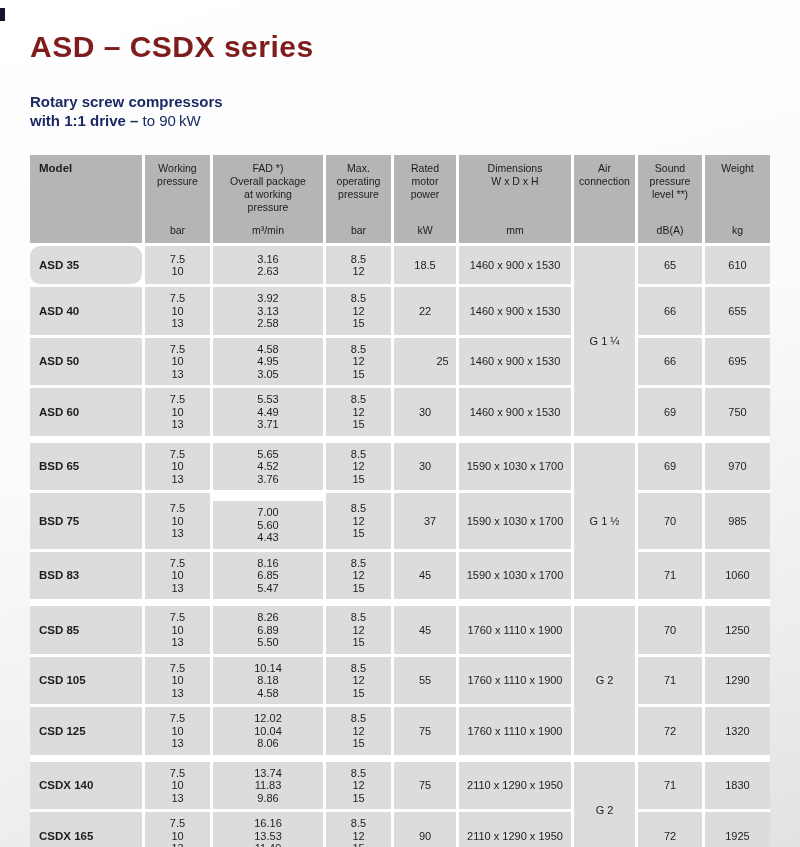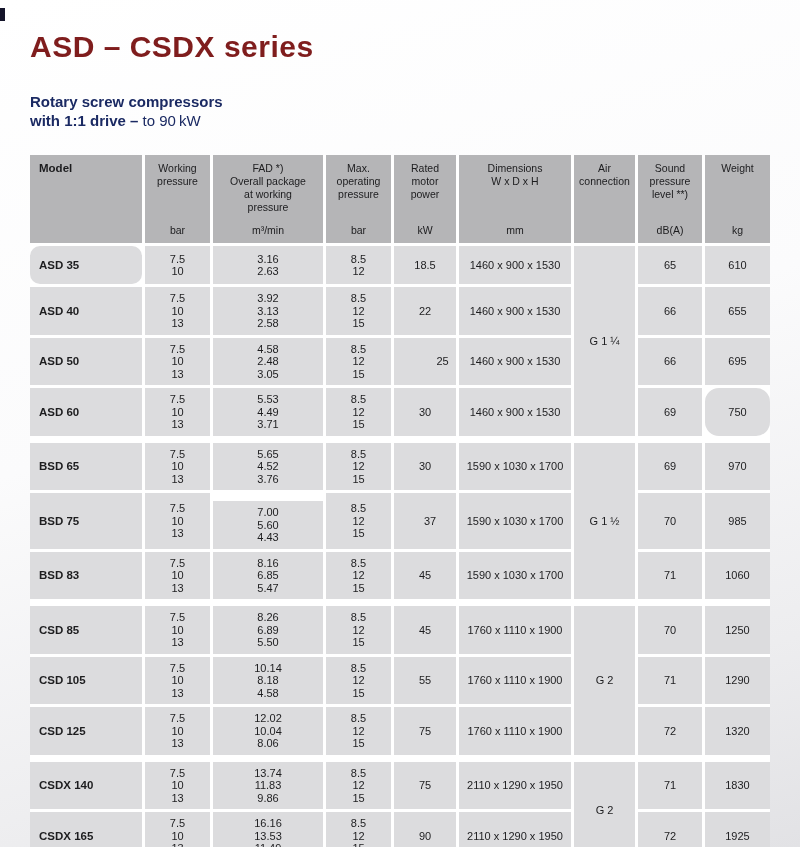--- a/index.html
+++ b/index.html
@@ -215,21 +215,21 @@
         <div class="cell" style="grid-area: 2 / 8;">66</div>
         <div class="cell" style="grid-area: 2 / 9;">655</div>
         <div class="cell model-cell" style="grid-area: 3 / 1;">ASD 50</div>
         <div class="cell" style="grid-area: 3 / 2;">
           <div>7.5</div>
           <div>10</div>
           <div>13</div>
         </div>
         <div class="cell" style="grid-area: 3 / 3;">
           <div>4.58</div>
-          <div>2.48</div>
+          <div>4.95</div>
           <div>3.05</div>
         </div>
         <div class="cell" style="grid-area: 3 / 4;">
           <div>8.5</div>
           <div>12</div>
           <div>15</div>
         </div>
         <div class="cell" style="grid-area: 3 / 5; padding-left: 37px;">25</div>
         <div class="cell" style="grid-area: 3 / 6;">1460 x 900 x 1530</div>
         <div class="cell" style="grid-area: 3 / 8;">66</div>
@@ -246,21 +246,21 @@
           <div>3.71</div>
         </div>
         <div class="cell" style="grid-area: 4 / 4;">
           <div>8.5</div>
           <div>12</div>
           <div>15</div>
         </div>
         <div class="cell" style="grid-area: 4 / 5;">30</div>
         <div class="cell" style="grid-area: 4 / 6;">1460 x 900 x 1530</div>
         <div class="cell" style="grid-area: 4 / 8;">69</div>
-        <div class="cell" style="grid-area: 4 / 9; border-radius: 14px;">750</div>
+        <div class="cell" style="grid-area: 4 / 9;">750</div>
         <div class="cell air-cell" style="grid-area: 1 / 7 / span 4;">G 1 ¼</div>
       </div>
       <div class="tgrid group">
         <div class="cell model-cell" style="grid-area: 1 / 1;">BSD 65</div>
         <div class="cell" style="grid-area: 1 / 2;">
           <div>7.5</div>
           <div>10</div>
           <div>13</div>
         </div>
         <div class="cell" style="grid-area: 1 / 3;">

